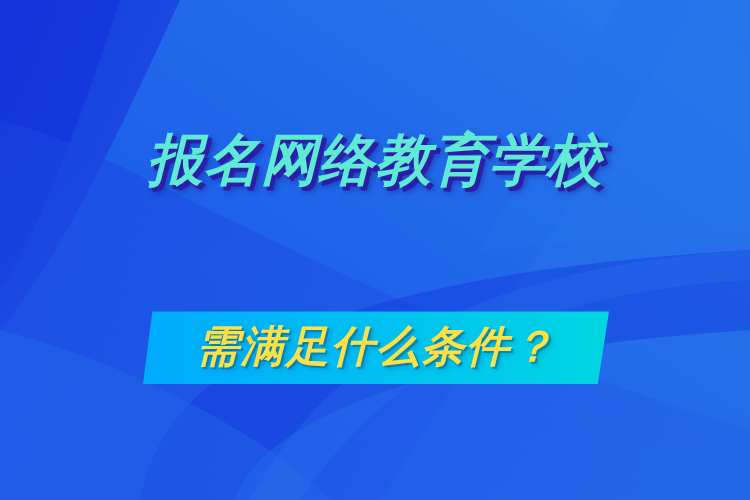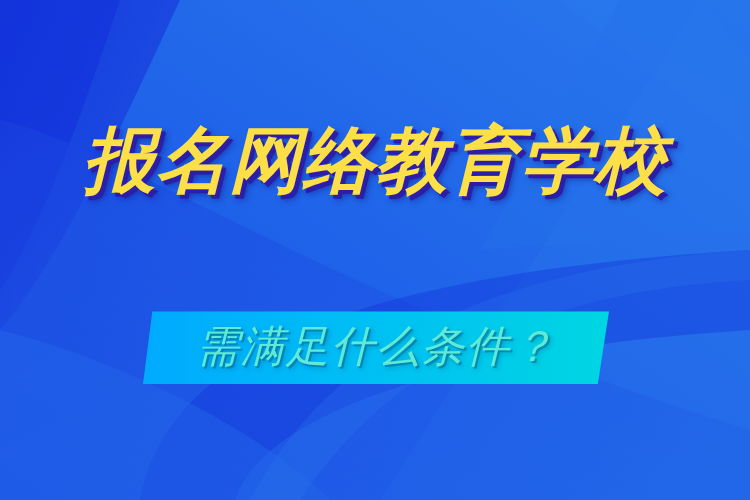--- a/index.html
+++ b/index.html
@@ -40,24 +40,24 @@
   #headline-block {
     position: absolute;
     left: 0;
     top: 118px;
     width: 750px;
     text-align: center;
   }
 
   .headline-line {
     display: block;
-    color: #fde047;
+    color: #5eead4;
     font-weight: bold;
     font-style: italic;
-    font-size: 72px;
+    font-size: 56px;
     line-height: 84px;
     letter-spacing: 1px;
     white-space: nowrap;
     text-shadow:
        3px 3px 0 #2c1ea8,
        4px 4px 0 #2c1ea8,
        5px 5px 6px rgba(18, 20, 120, 0.55);
   }
 
   #headline-line-2 {
@@ -85,23 +85,23 @@
 
   #subtitle-text {
     position: absolute;
     left: 0;
     top: 0;
     width: 466px;
     height: 74px;
     display: flex;
     align-items: center;
     justify-content: center;
-    color: #5eead4;
+    color: #fde047;
     font-size: 43px;
-    font-weight: normal;
+    font-weight: bold;
     font-style: italic;
     letter-spacing: 2px;
     white-space: nowrap;
     text-shadow:
        2px 2px 0 rgba(0, 106, 150, 0.55),
        3px 3px 5px rgba(0, 80, 120, 0.35);
   }
 </style>
 </head>
 <body>

